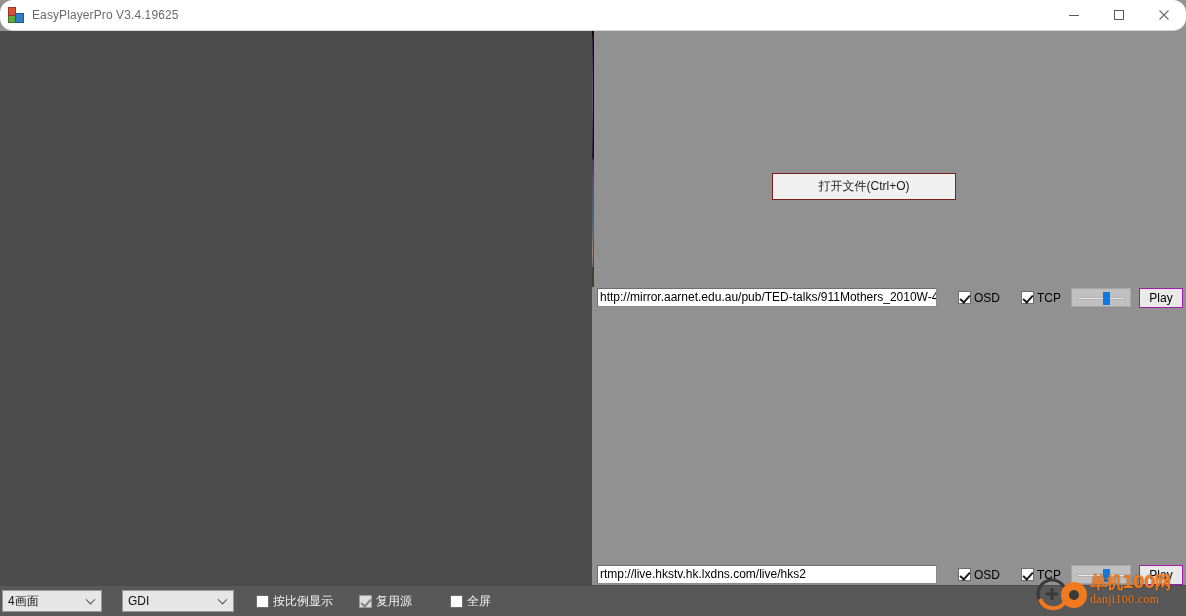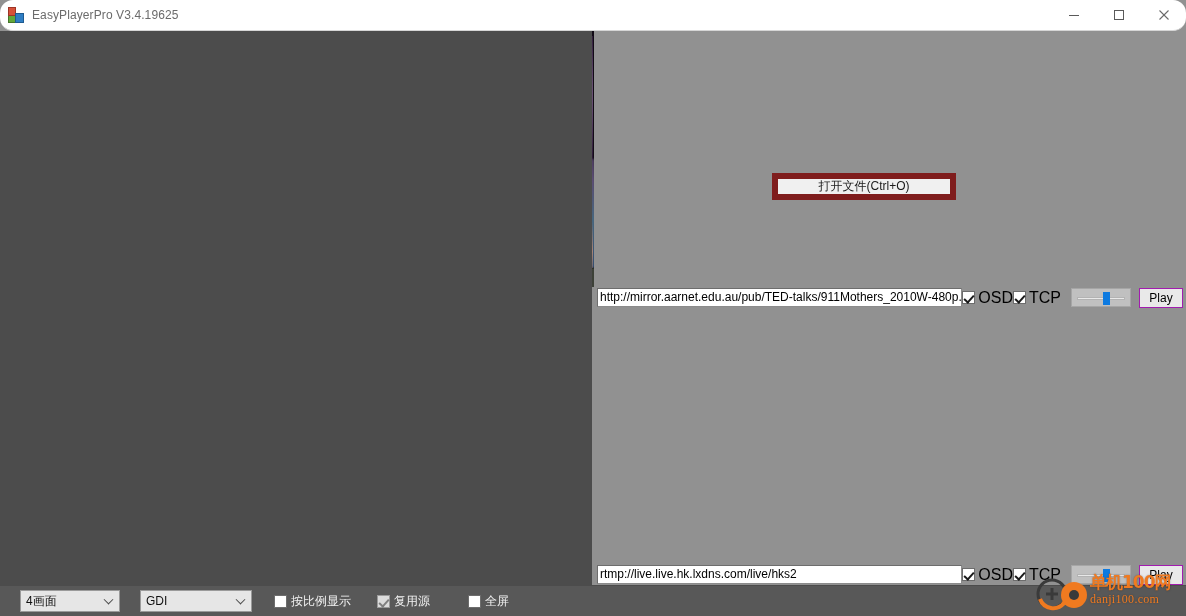--- a/index.html
+++ b/index.html
@@ -80,22 +80,22 @@
     flex: 0 0 21px; padding: 0 3px; gap: 0;
   }
   .url-input {
     flex: 1 1 auto; height: 19px; background: #ffffff;
     border: 1px solid #8b8b8b; border-top-color: #6d6d6d; border-left-color: #6d6d6d;
     font-size: 12px; color: #000; padding: 0 2px; line-height: 17px;
     white-space: nowrap; overflow: hidden; font-family: "Liberation Sans", sans-serif;
     min-width: 0;
   }
   .cb-wrap {
-    display: flex; align-items: center; gap: 3px; margin-left: 0;
-    font-size: 16px; color: #000; white-space: nowrap;
+    display: flex; align-items: flex-start; gap: 3px; margin-left: 21px;
+    font-size: 12px; color: #000; white-space: nowrap;
     font-family: "Liberation Sans", sans-serif;
   }
   .cbox {
     width: 13px; height: 13px; background: #fff; border: 1px solid #6d6d6d;
     position: relative; flex: 0 0 13px;
   }
   .cbox.checked::after {
     content: ""; position: absolute; left: 3px; top: 1px; width: 4px; height: 8px;
     border: solid #1a1a1a; border-width: 0 2px 2px 0; transform: rotate(42deg);
   }
@@ -117,30 +117,30 @@
   .btn {
     margin-left: 8px; height: 20px; min-width: 44px; padding: 0 9px;
     background: #e9e9e9; border: 1px solid #a21caf;
     font-size: 12px; color: #000; line-height: 18px; text-align: center;
     font-family: "Liberation Sans", sans-serif; flex: 0 0 auto; cursor: default;
   }
 
   
   .openfile-btn {
     position: absolute; left: 178px; top: 142px; width: 184px; height: 27px;
-    background: #f0f0f0; border: 6px solid #7f1d1d;
+    background: #f0f0f0; border: 1px solid #7f1d1d;
     display: flex; align-items: center; justify-content: center;
     font-size: 12px; color: #1b1b1b; cursor: default;
     font-family: "Liberation Sans", "DejaVu Sans", sans-serif;
   }
 
   
   .toolbar {
     height: 30px; flex: 0 0 30px; background: #585858;
-    display: flex; align-items: center; padding-left: 20px; position: relative;
+    display: flex; align-items: center; padding-left: 2px; position: relative;
   }
   .combo {
     height: 22px; background: #e6e6e6; border: 1px solid #9a9a9a;
     display: flex; align-items: center; position: relative;
     font-size: 12px; color: #111; padding-left: 5px; cursor: default;
     font-family: "Liberation Sans", "DejaVu Sans", sans-serif;
   }
   .combo.w1 { width: 100px; }
   .combo.w2 { width: 112px; margin-left: 20px; }
   .combo .chev {
@@ -264,21 +264,21 @@
         
         
         
         
       </div>
     </div>
 
     <div class="cell">
       <div class="video-area"></div>
       <div class="ctrlbar">
-        <div class="url-input">rtmp://live.live.hk.lxdns.com/live/hks2</div>
+        <div class="url-input">rtmp://live.hkstv.hk.lxdns.com/live/hks2</div>
         <label class="cb-wrap">
           <span class="cbox checked"></span>
           <span>OSD</span>
         </label>
         <label class="cb-wrap">
           <span class="cbox checked"></span>
           <span>TCP</span>
         </label>
         <div class="slider">
           <div class="track"></div>

